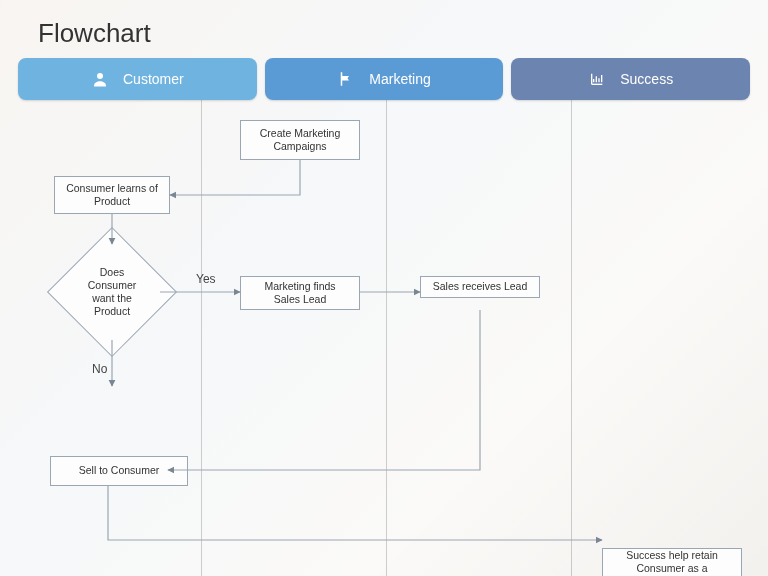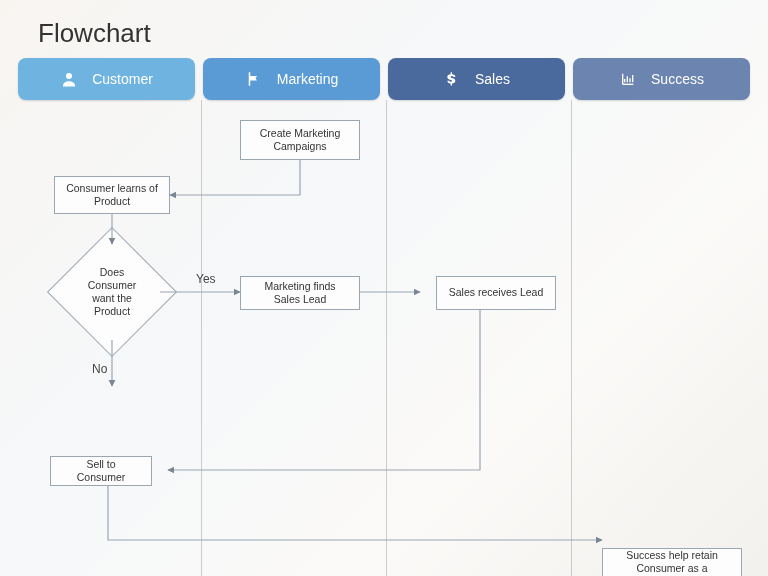--- a/index.html
+++ b/index.html
@@ -109,28 +109,20 @@
       <span>Customer</span>
     </div>
     <div class="lane-header" style="background:#5B9BD5">
       <span class="icon">
         <svg viewBox="0 0 24 24" width="18" height="18" fill="#fff">
             <path d="M5 3v18h2v-7h9l-2-3 2-3H7V3z"></path>
           </svg>
       </span>
       <span>Marketing</span>
     </div>
-    <div class="lane-header" style="background:#4A6A9D">
-      <span class="icon">
-        <svg viewBox="0 0 24 24" width="16" height="16" fill="#fff">
-            <path d="M12 2v3c3 0 5 1.5 5 4h-3c0-1-.8-1.5-2-1.5s-2 .5-2 1.5 1 1.3 3 1.8c2.5.6 4 1.7 4 4 0 2.5-2 4-5 4v3h-2v-3c-3 0-5-1.5-5-4h3c0 1 .8 1.5 2 1.5s2-.5 2-1.5-1-1.3-3-1.8c-2.5-.6-4-1.7-4-4 0-2.5 2-4 5-4V2z"></path>
-          </svg>
-      </span>
-      <span>Sales</span>
-    </div>
     <div class="lane-header" style="background:#6C84B0">
       <span class="icon">
         <svg viewBox="0 0 24 24" width="16" height="16" fill="none" stroke="#fff" stroke-width="2">
             <path d="M4 20V4"></path>
             <path d="M4 20h16"></path>
             <path d="M7 17V12"></path>
             <path d="M11 17V8"></path>
             <path d="M15 17V11"></path>
             <path d="M19 17V6"></path>
           </svg>
@@ -147,24 +139,24 @@
 
   <div class="node" style="left:54px; top:176px; width:116px; height:38px;">Consumer learns of Product</div>
 
   <div class="diamond-wrap" style="left:66px; top:246px;">
     <div class="diamond"></div>
     <div class="diamond-label">Does Consumer want the Product</div>
   </div>
 
   <div class="node" style="left:240px; top:276px; width:120px; height:34px;">Marketing finds Sales Lead</div>
 
-  <div class="node" style="left:420px; top:276px; width:120px; height:34px;margin-left:16px;">Sales receives Lead</div>
+  <div class="node" style="left:420px; top:276px; width:120px; height:22px;">Sales receives Lead</div>
 
 
-  <div class="node" style="left:50px; top:456px; width:102px; height:30px;">Sell to Consumer</div>
+  <div class="node" style="left:50px; top:456px; width:138px; height:30px;">Sell to Consumer</div>
 
   <div class="node" style="left:602px; top:548px; width:140px; height:42px;">Success help retain Consumer as a Customer</div>
 
   <div class="edge-label" style="left:196px; top:272px;">Yes</div>
   <div class="edge-label" style="left:92px;  top:362px;">No</div>
 
   <svg class="arrows">
     <defs>
       <marker id="ah" viewBox="0 0 10 10" refX="9" refY="5" markerWidth="6" markerHeight="6" orient="auto-start-reverse">
         <path d="M 0 0 L 10 5 L 0 10 z" fill="#7a8694"></path>

